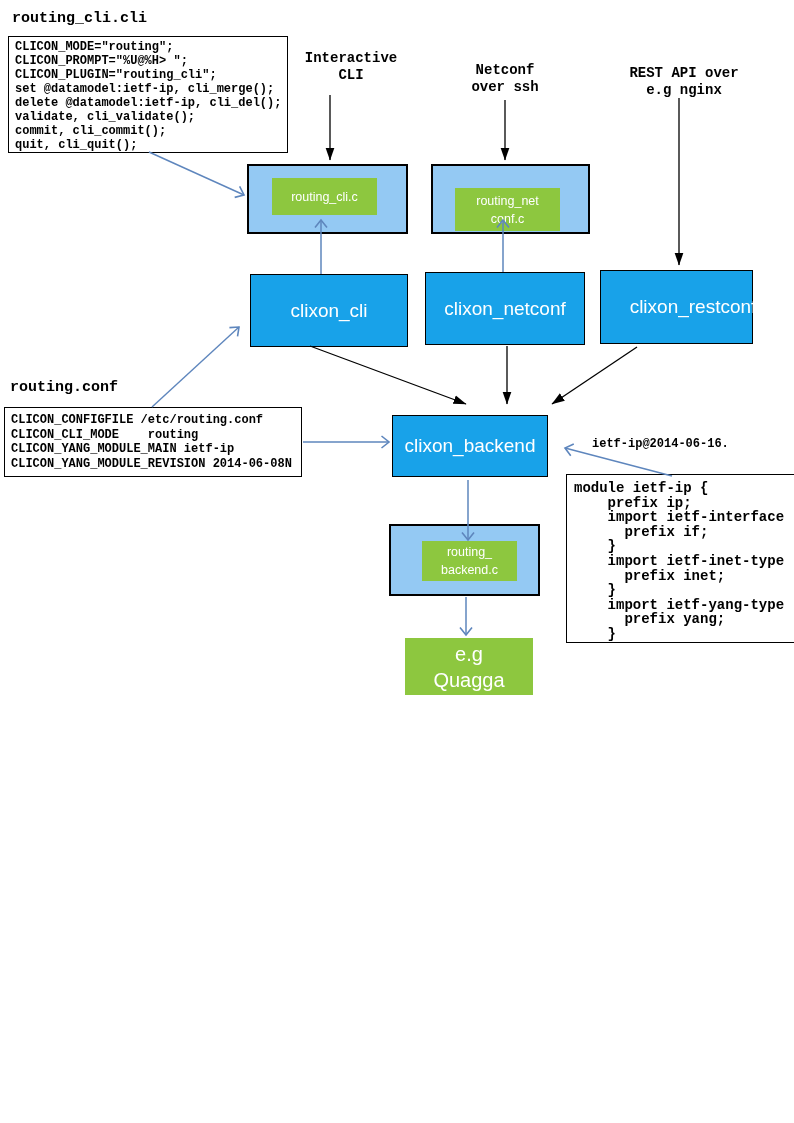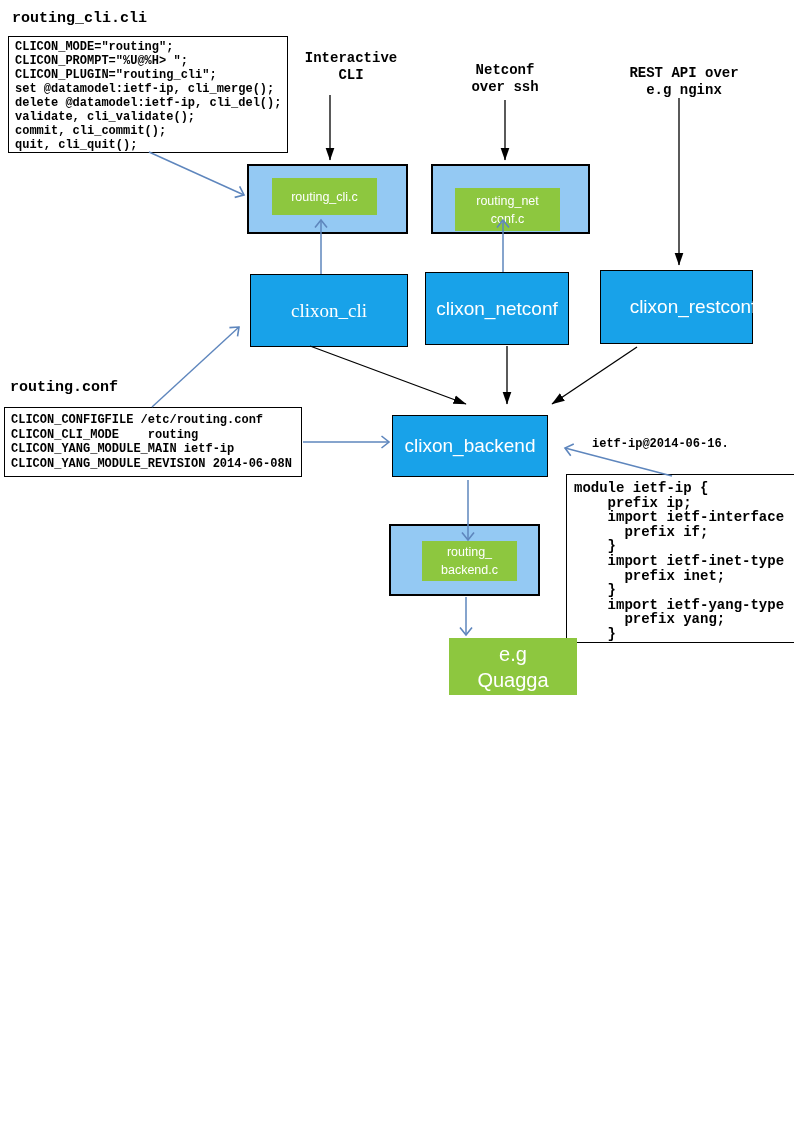--- a/index.html
+++ b/index.html
@@ -64,31 +64,31 @@
 <div class="abs mono top-label" style="left:619px;top:65px;width:130px;">REST API over
 e.g nginx</div>
 <div class="abs mono ietf-ref" style="left:592px;top:437px;">ietf-ip@2014-06-16.</div>
 
 <div class="abs light-box" style="left:247px;top:164px;width:161px;height:70px;"></div>
 <div class="abs green-box" style="left:272px;top:178px;width:105px;height:37px;">routing_cli.c</div>
 <div class="abs light-box" style="left:431px;top:164px;width:159px;height:70px;"></div>
 <div class="abs green-box" style="left:455px;top:175px;width:105px;height:43px;margin-top:13px;">routing_net
 conf.c</div>
 
-<div class="abs blue-box" style="left:250px;top:274px;width:158px;height:73px;font-family:Liberation Serif, serif;">clixon_cli</div>
-<div class="abs blue-box" style="left:425px;top:272px;width:144px;height:73px;">clixon_netconf</div>
+<div class="abs blue-box" style="left:250px;top:274px;width:158px;height:73px;">clixon_cli</div>
+<div class="abs blue-box" style="left:425px;top:272px;width:160px;height:73px;">clixon_netconf</div>
 <div class="abs blue-box" style="left:600px;top:270px;width:153px;height:74px;padding-left:33px;">clixon_restconf</div>
 
 <div class="abs blue-box" style="left:392px;top:415px;width:156px;height:62px;text-align:right;">clixon_backend</div>
 
 <div class="abs light-box" style="left:389px;top:524px;width:151px;height:72px;"></div>
 <div class="abs green-box" style="left:422px;top:541px;width:95px;height:40px;">routing_
 backend.c</div>
 
-<div class="abs quagga" style="left:405px;top:638px;width:128px;height:57px;margin-left:44px;">e.g
+<div class="abs quagga" style="left:405px;top:638px;width:128px;height:57px;">e.g
 Quagga</div>
 
 <svg class="arrows" width="794" height="1123" viewBox="0 0 794 1123">
   <defs>
     <marker id="mblack" markerWidth="14" markerHeight="11" refX="12.5" refY="5" orient="auto" markerUnits="userSpaceOnUse">
       <path d="M0,0.5 L13,5 L0,9.5 z" fill="#000"></path>
     </marker>
     <marker id="mchev" markerWidth="12" markerHeight="15" refX="9" refY="7" orient="auto" markerUnits="userSpaceOnUse">
       <path d="M1.5,1 L9,7 L1.5,13" fill="none" stroke="#5E86BD" stroke-width="1.6"></path>
     </marker>

